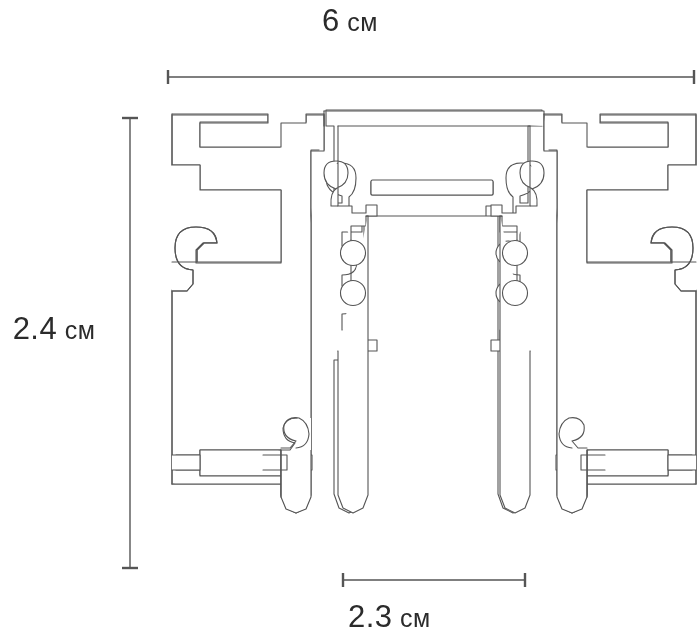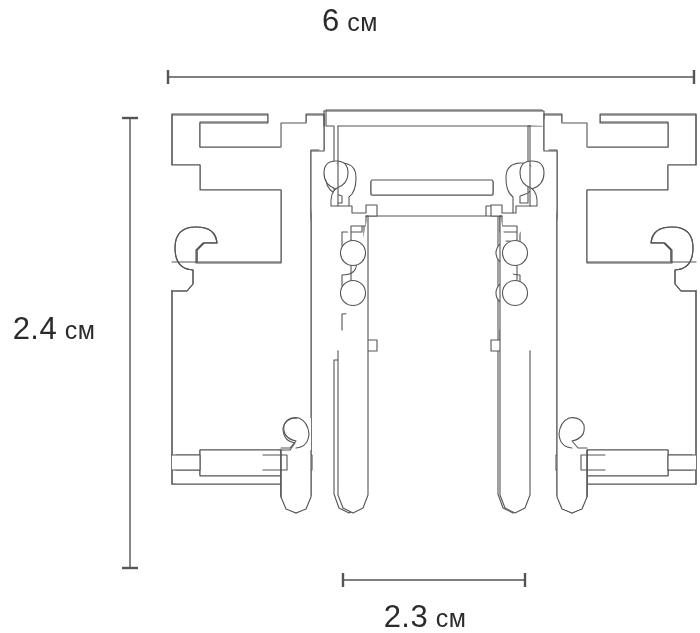--- a/index.html
+++ b/index.html
@@ -47,24 +47,24 @@
   }
   #label-height {
     left: -8px;
     top: 313px;
     width: 124px;
     text-align: center;
     font-size: 31px;
     letter-spacing: 0.5px;
   }
   #label-depth {
-    left: 325px;
+    left: 348px;
     top: 601px;
     width: 200px;
-    text-align: center;
+    text-align: left;
     font-size: 31px;
     letter-spacing: 0.5px;
   }
   .unit {
     font-size: 25px;
   }
 </style>
 </head>
 <body>
 

